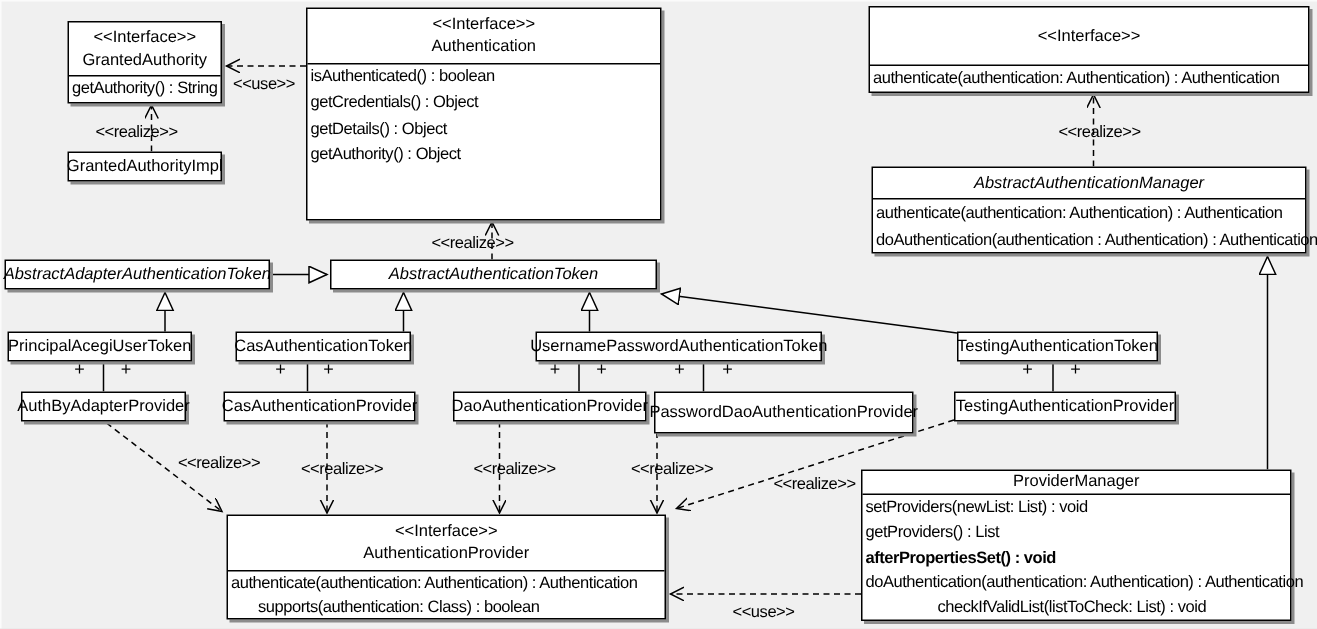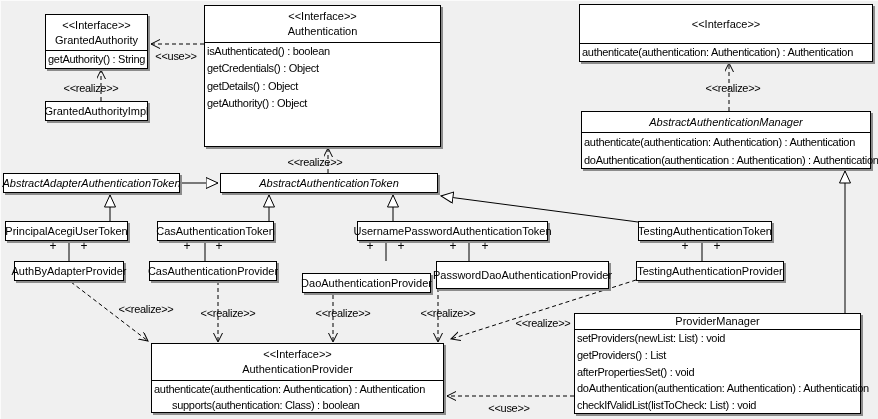--- a/index.html
+++ b/index.html
@@ -164,21 +164,21 @@
         <div class="cname">AuthByAdapterProvider</div>
       </div>
   </div>
 
   <div class="uml-box name-only" style="left:148px;top:260px;width:128px;height:20px;">
     <div class="hdr">
         <div class="cname">CasAuthenticationProvider</div>
       </div>
   </div>
 
-  <div class="uml-box name-only" style="left:301px;top:260px;width:129px;height:20px;margin-top:12px;">
+  <div class="uml-box name-only" style="left:301px;top:260px;width:129px;height:20px;">
     <div class="hdr">
         <div class="cname">DaoAuthenticationProvider</div>
       </div>
   </div>
 
   <div class="uml-box name-only" style="left:435px;top:260px;width:173px;height:28px;">
     <div class="hdr">
         <div class="cname">PasswordDaoAuthenticationProvider</div>
       </div>
   </div>
@@ -200,23 +200,23 @@
     </div>
   </div>
 
   <div class="uml-box" style="left:573px;top:312px;width:287px;height:101px;">
     <div class="hdr" style="height:16px;">
       <div class="cname">ProviderManager</div>
     </div>
     <div class="methods">
       <div class="m" style="line-height:16.8px;">setProviders(newList: List) : void</div>
       <div class="m" style="line-height:16.8px;">getProviders() : List</div>
-      <div class="m" style="line-height:16.8px;">afterPropertiesSet() : void</div>
+      <div class="m" style="line-height:16.8px;font-weight:bold;">afterPropertiesSet() : void</div>
       <div class="m" style="line-height:16.8px;">doAuthentication(authentication: Authentication) : Authentication</div>
-      <div class="m" style="line-height:16.8px;">checkIfValidList(listToCheck: List) : void</div>
+      <div class="m" style="line-height:16.8px;margin-left:48px;">checkIfValidList(listToCheck: List) : void</div>
     </div>
   </div>
 
   <span class="edge-label" style="left:175px;top:55px;">&lt;&lt;use&gt;&gt;</span>
   <span class="edge-label" style="left:90px;top:87px;">&lt;&lt;realize&gt;&gt;</span>
   <span class="edge-label" style="left:314px;top:161px;">&lt;&lt;realize&gt;&gt;</span>
   <span class="edge-label" style="left:732px;top:87px;">&lt;&lt;realize&gt;&gt;</span>
   <span class="edge-label" style="left:145px;top:308px;">&lt;&lt;realize&gt;&gt;</span>
   <span class="edge-label" style="left:227px;top:312px;">&lt;&lt;realize&gt;&gt;</span>
   <span class="edge-label" style="left:342px;top:312px;">&lt;&lt;realize&gt;&gt;</span>

